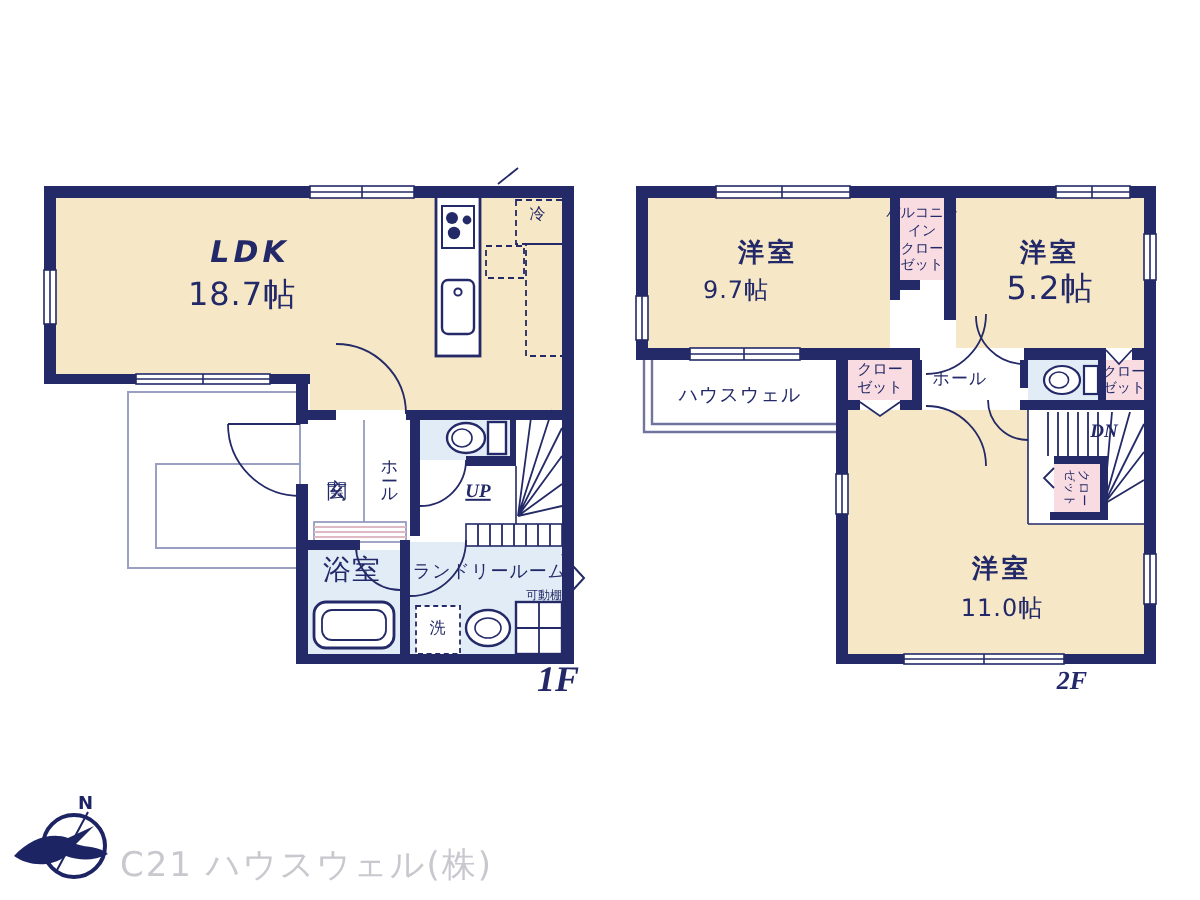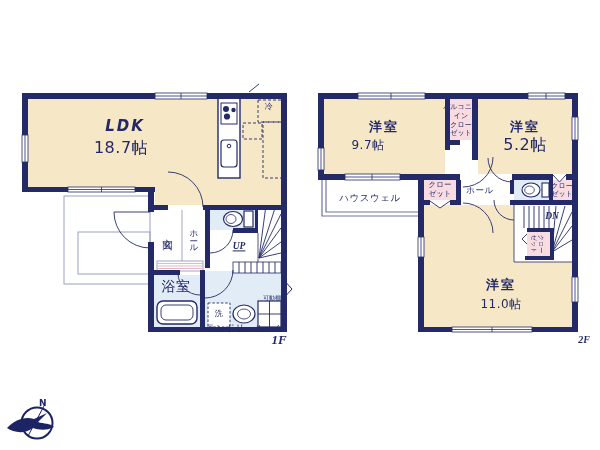--- a/index.html
+++ b/index.html
@@ -236,42 +236,43 @@
     <path d="M7,428 C15,419 26,416 34,419 L47,413 L38,422 C44,424 50,423 54,427 C46,431 39,430 33,428 C25,434 14,433 7,428 Z" fill="#1d2464"></path>
   </g>
 </svg>
 
 <div class="lbl w600" style="left:125px;top:127px;font-size:15px;letter-spacing:2px;font-style:italic;">LDK</div>
 <div class="lbl" style="left:121px;top:148px;font-size:16px;">18.7帖</div>
 <div class="lbl vert" style="left:167px;top:233px;font-size:10px;">玄関</div>
 <div class="lbl vert" style="left:194px;top:237px;font-size:8.5px;">ホール</div>
 <div class="lbl ser" style="left:239px;top:247px;font-size:9.5px;text-decoration:underline;">UP</div>
 <div class="lbl" style="left:176px;top:286px;font-size:14px;">浴室</div>
-<div class="lbl" style="left:245px;top:287px;font-size:9px;white-space:nowrap;margin-top:41px;">ランドリールーム</div>
+<div class="lbl" style="left:245px;top:287px;font-size:9px;white-space:nowrap;">ランドリールーム</div>
 <div class="lbl" style="left:219px;top:314px;font-size:8px;">洗</div>
 <div class="lbl" style="left:272px;top:298px;font-size:6px;letter-spacing:0;">可動棚</div>
 <div class="lbl" style="left:269px;top:107px;font-size:8px;">冷</div>
-<div class="lbl ser" style="left:279px;top:340px;font-size:13px;font-style:italic;">1F</div>
+<div class="lbl ser" style="left:279px;top:340px;font-size:18px;font-style:italic;">1F</div>
 
 <div class="lbl w600" style="left:384px;top:127px;font-size:13px;letter-spacing:2px;">洋室</div>
 <div class="lbl" style="left:368px;top:145px;font-size:12px;">9.7帖</div>
 <div class="lbl" style="left:461px;top:120px;font-size:7px;letter-spacing:0;line-height:1.25;">バルコニー
 イン
 クロー
 ゼット</div>
 <div class="lbl w600" style="left:525px;top:127px;font-size:13px;letter-spacing:2px;">洋室</div>
 <div class="lbl" style="left:525px;top:145px;font-size:16px;">5.2帖</div>
 <div class="lbl" style="left:370px;top:198px;font-size:9.5px;">ハウスウェル</div>
 <div class="lbl" style="left:440px;top:190px;font-size:7.5px;letter-spacing:0;">クロー
 ゼット</div>
 <div class="lbl" style="left:480px;top:190px;font-size:8.5px;">ホール</div>
 <div class="lbl" style="left:562px;top:190px;font-size:7px;letter-spacing:0;">クロー
 ゼット</div>
 <div class="lbl ser" style="left:511px;top:217px;font-size:9.5px;margin-left:41px;">DN</div>
 <div class="lbl rot" style="left:538px;top:244px;font-size:6px;letter-spacing:0;">クロー
 ゼット</div>
 <div class="lbl w600" style="left:501px;top:285px;font-size:13px;letter-spacing:2px;">洋室</div>
 <div class="lbl" style="left:501px;top:304px;font-size:12px;">11.0帖</div>
-<div class="lbl ser" style="left:536px;top:340px;font-size:10px;margin-left:48px;">2F</div>
+<div class="lbl ser" style="left:536px;top:340px;font-size:13px;">2F</div>
 
 <div class="lbl" style="left:43px;top:403px;font-size:9px;font-weight:bold;color:#1d2464;">N</div>
+<div class="company" style="left:60px;top:421px;">C21 ハウスウェル(株)</div>
 
 </div>
 
 </body></html>

